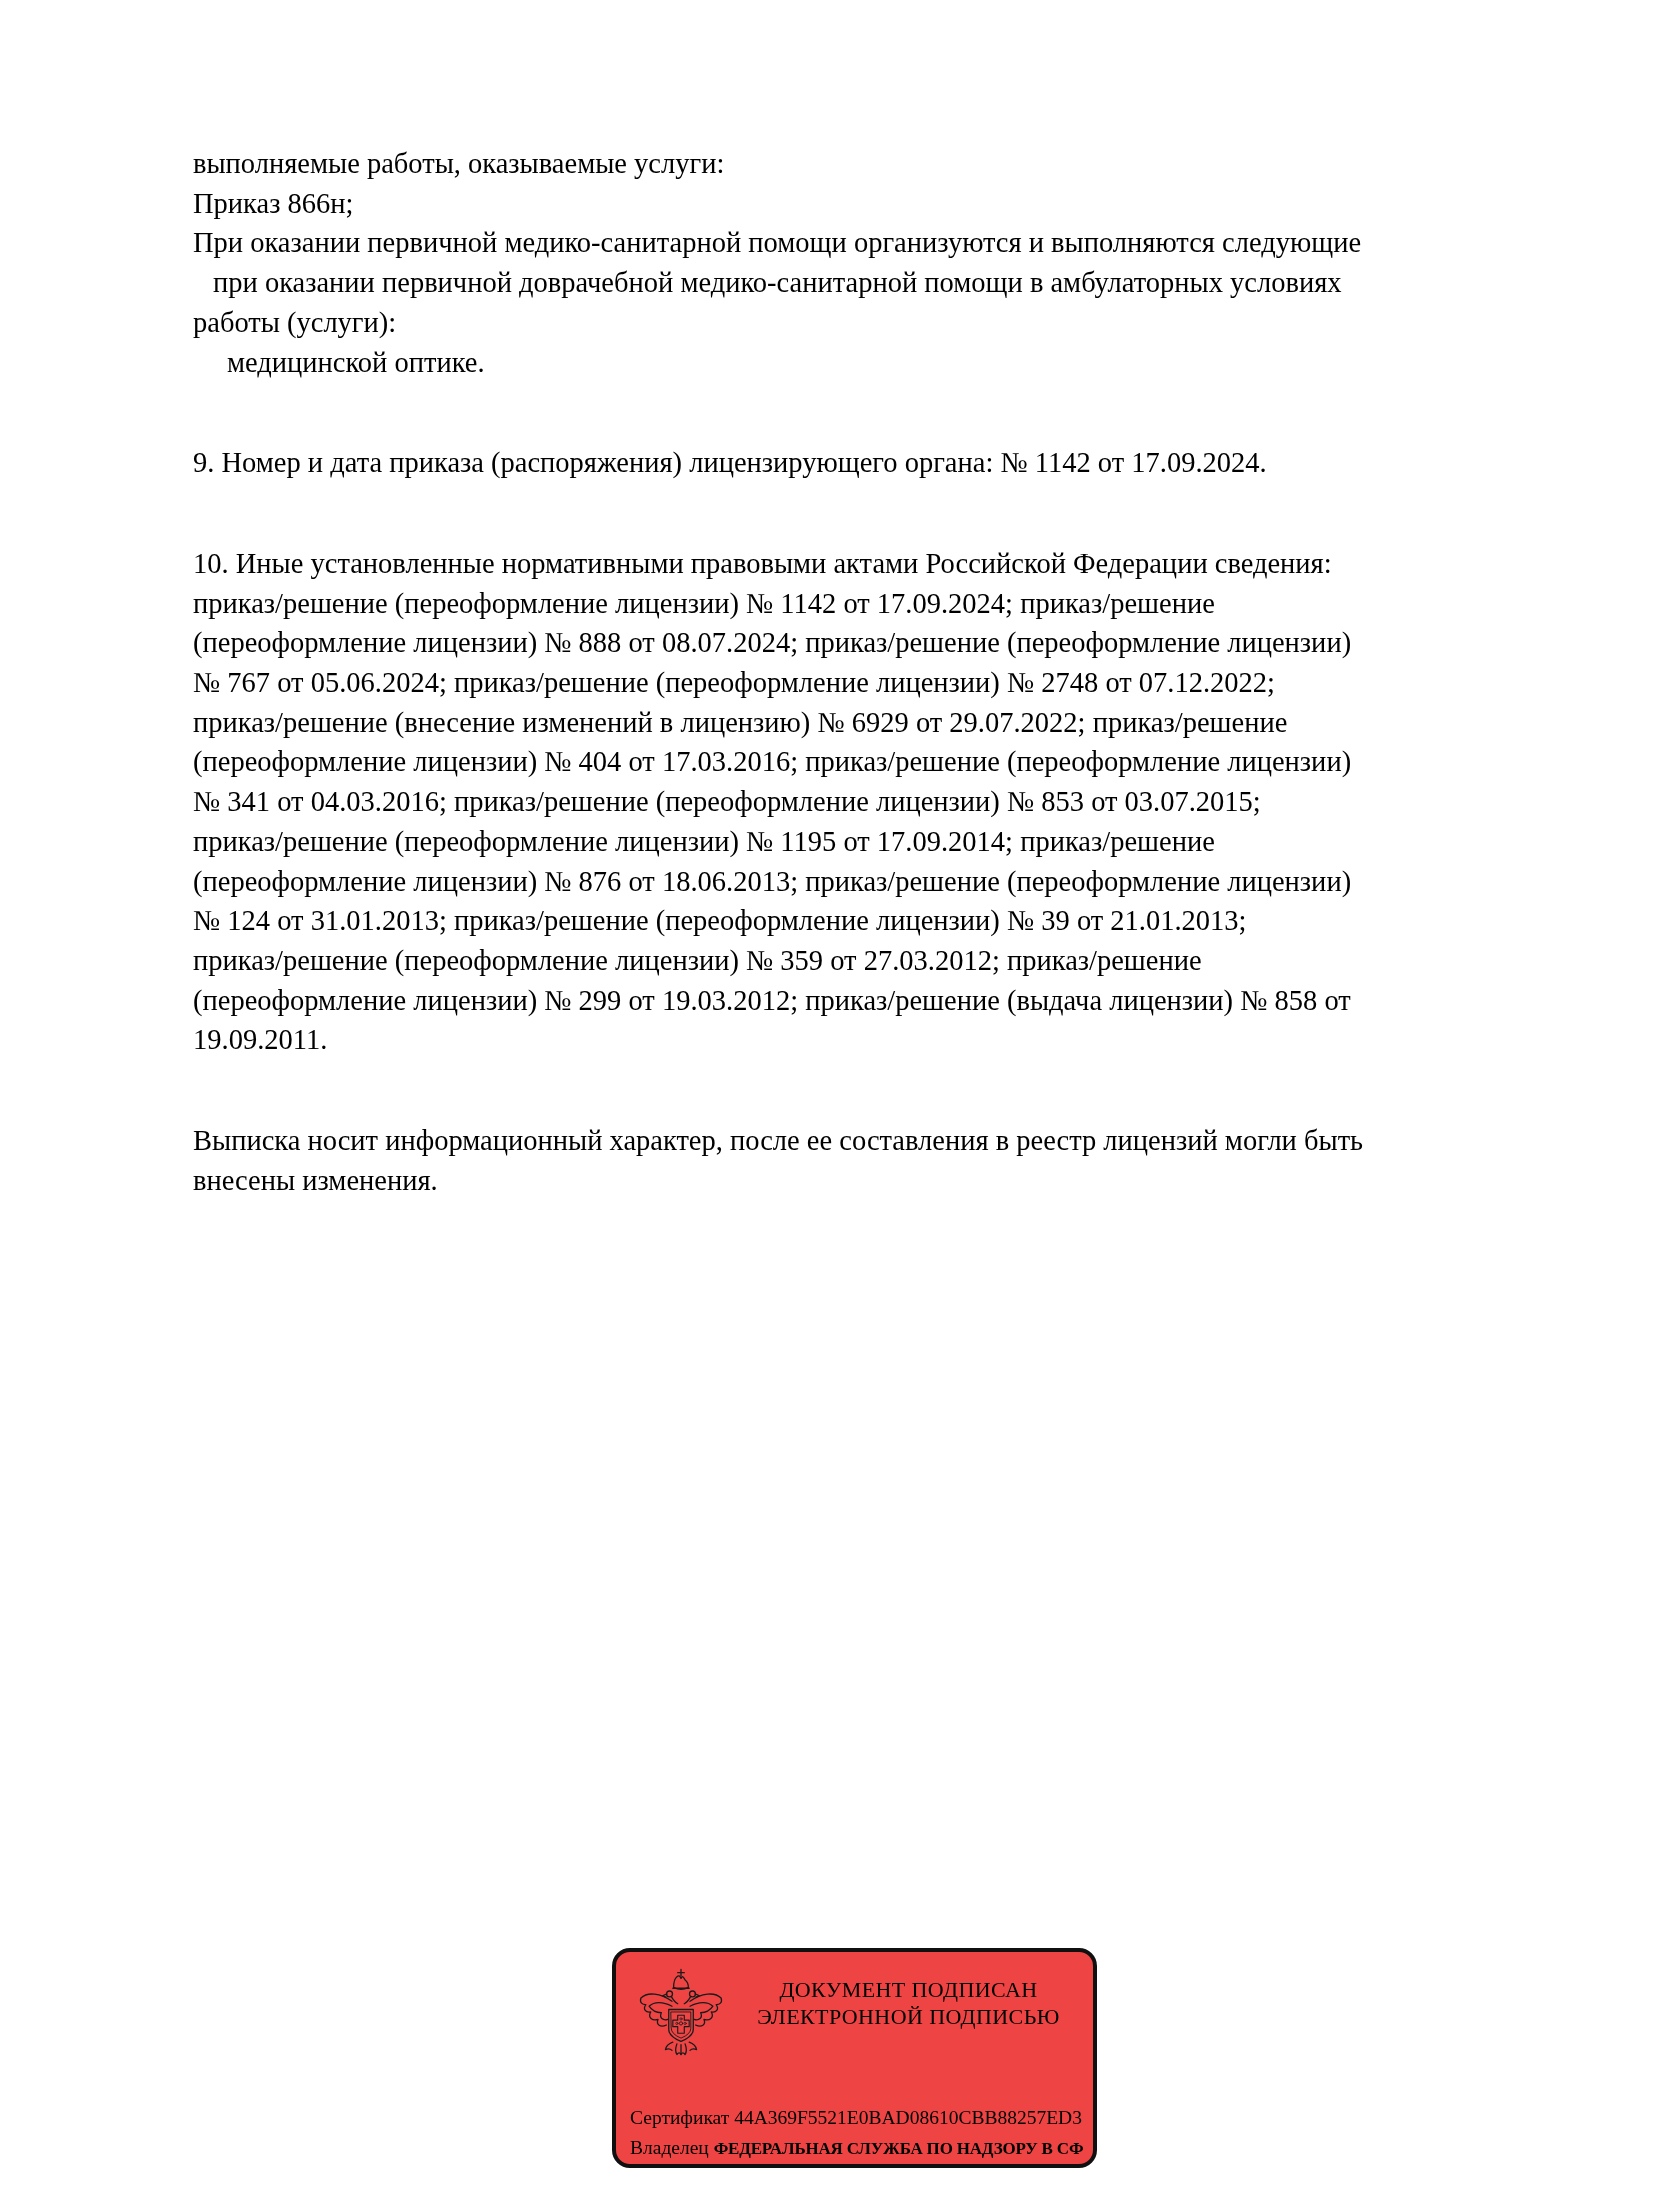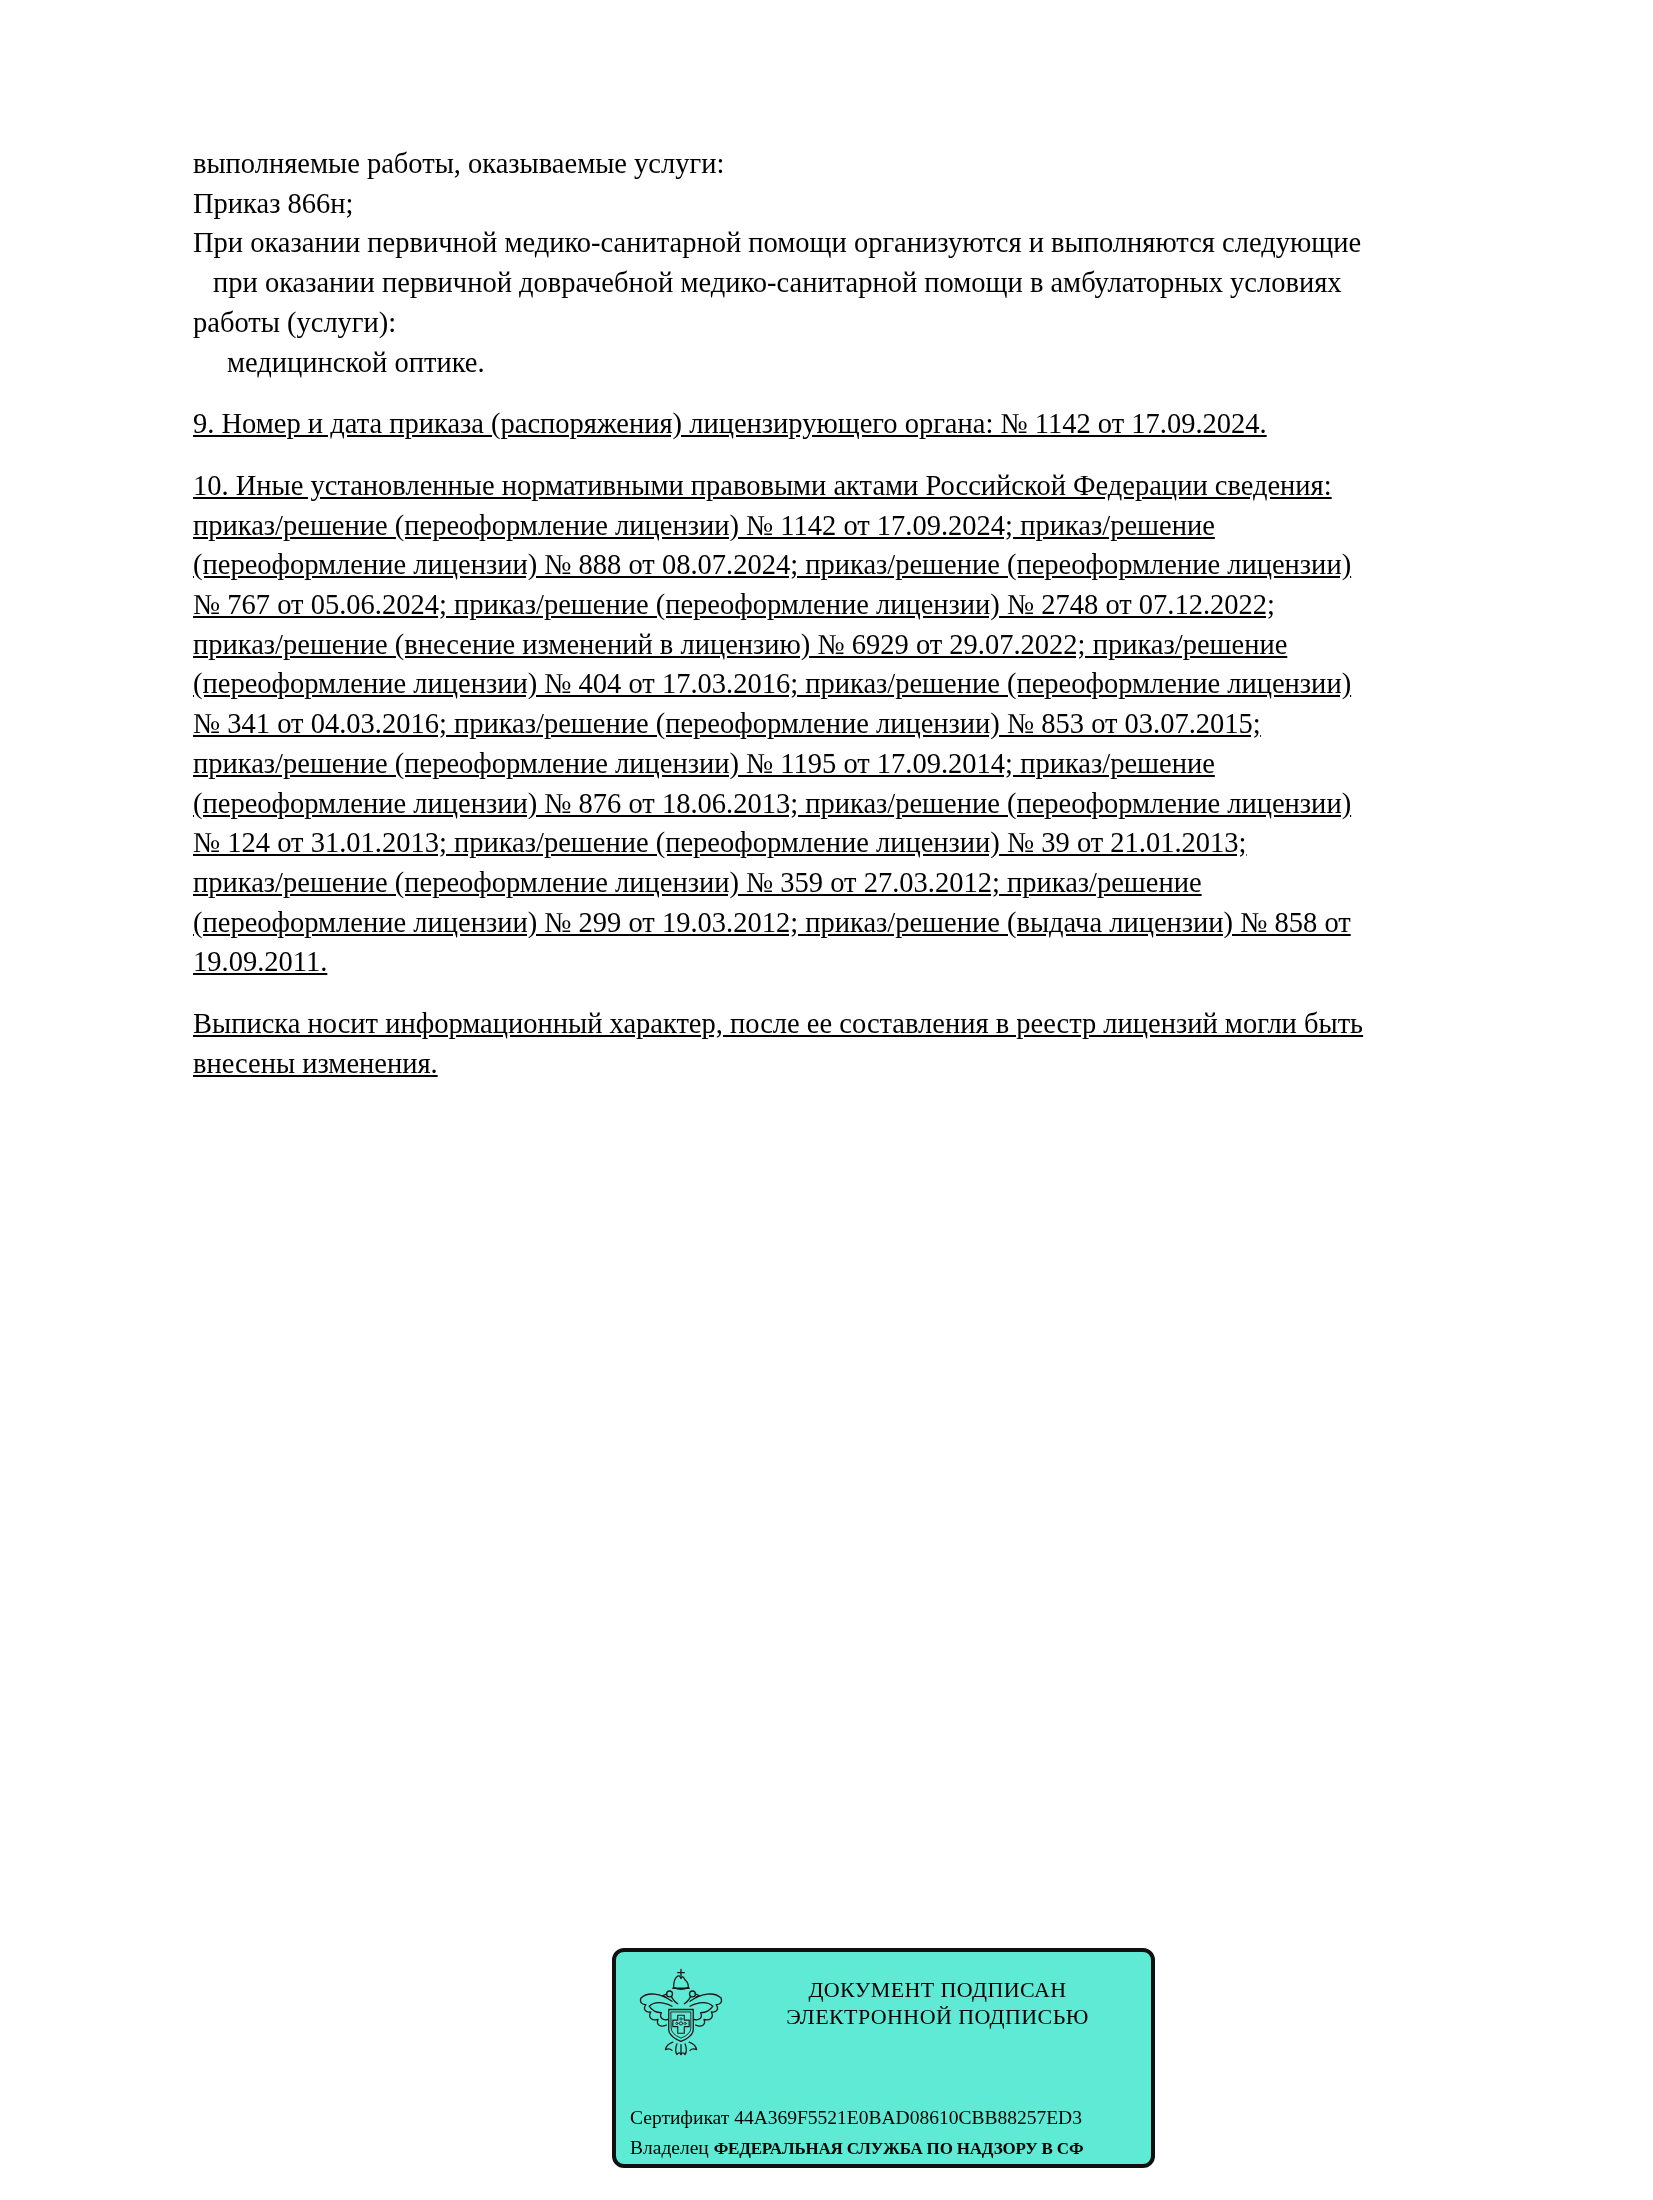--- a/index.html
+++ b/index.html
@@ -14,33 +14,33 @@
   }
   .doc-text{
     position:absolute;
     left:193px;top:144px;
     width:1370px;
     font-size:28.5px;
     line-height:39.7px;
   }
   .doc-text .line{white-space:nowrap;}
   .para{margin:0;}
-  .para + .para{margin-top:22px;text-decoration:underline;}
+  .para + .para{margin-top:61px;}
   .indent-1{padding-left:20px;}
   .indent-2{padding-left:34px;}
 
   .stamp{
     position:absolute;
     left:612px;top:1948px;
-    width:543px;height:220px;
+    width:485px;height:220px;
     box-sizing:border-box;
     border:4px solid #101010;
-    border-radius:12px;
+    border-radius:18px;
     overflow:hidden;
-    background:#5eead4;
+    background:#ef4444;
   }
   .emblem{
     position:absolute;left:20px;top:10px;
     width:90px;height:104px;
   }
   .stamp-title{
     position:absolute;left:118px;right:10px;top:24px;
     text-align:center;
     font-size:22px;line-height:27px;
     letter-spacing:0.4px;

